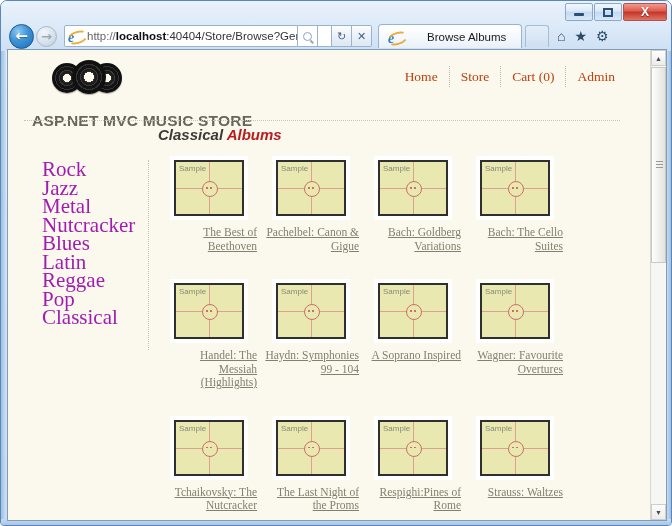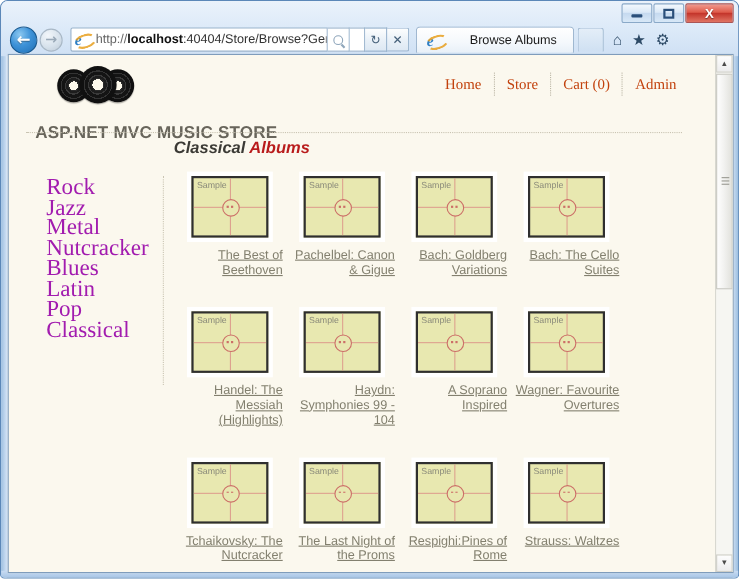--- a/index.html
+++ b/index.html
@@ -434,21 +434,21 @@
   }
   .ph .sample {
     position: absolute; left: 3px; top: 2px;
     font-family: "Liberation Sans", sans-serif;
     font-size: 8px;
     color: #8a8a7a;
     line-height: 10px;
   }
   .album-title {
     display: block;
-    font-family: Liberation Sans, sans-serif;
+    font-family: Liberation Serif, serif;
     font-size: 11.5px;
     color: #83806f;
     text-decoration: underline;
     line-height: 13.5px;
     padding: 0 2px;
   }
 </style>
 </head>
 <body>
 
@@ -546,20 +546,23 @@
                   <a href="#">Metal</a>
                 </li>
               <li>
                   <a href="#">Nutcracker</a>
                 </li>
               <li>
                   <a href="#">Blues</a>
                 </li>
               <li>
                   <a href="#">Latin</a>
+                </li>
+              <li>
+                  <a href="#">Reggae</a>
                 </li>
               <li>
                   <a href="#">Pop</a>
                 </li>
               <li>
                   <a href="#">Classical</a>
                 </li>
             </ul>
           </div>
 

